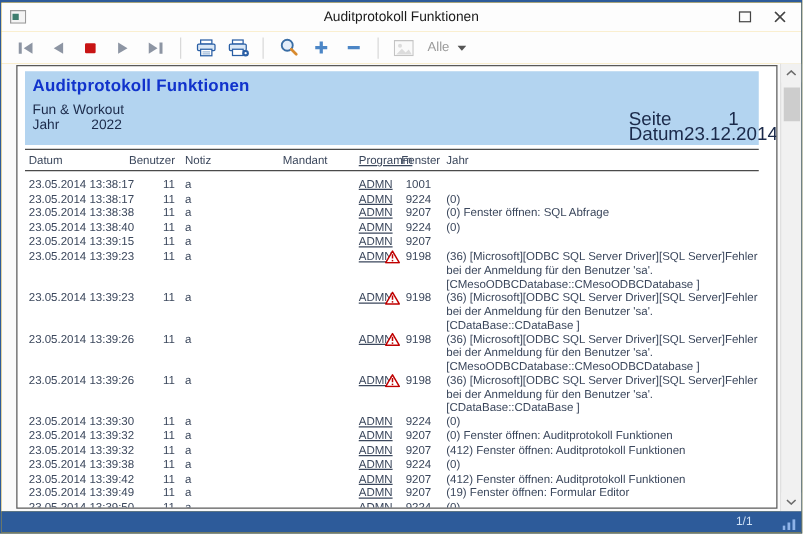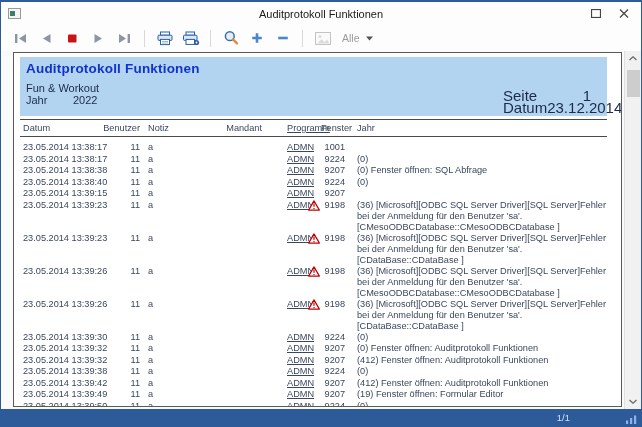--- a/index.html
+++ b/index.html
@@ -45,21 +45,21 @@
   .c-aktion  { text-align: right; white-space: nowrap; }
   .c-notiz   { padding-left: 12px; white-space: normal; }
   .tbody { margin-top: 5px; }
   .t-row { line-height: 11px; }
   
   .scrollbar { flex: 0 0 17px; background: #f1f1f1; border-left: 1px solid #e0e0e0; display: flex; flex-direction: column; justify-content: space-between; position: relative; }
   .sb-btn { height: 15px; display: flex; align-items: center; justify-content: center; background: #f1f1f1; border: none; }
   .sb-thumb { position: absolute; top: 19px; left: 2px; width: 13px; height: 27px; background: #cdcdcd; }
   
   .statusbar { flex: 0 0 17px; background: #2d5b9a; display: flex; align-items: center; justify-content: flex-end; color: #cfe0f5; font-size: 9.5px; position: relative; }
-  .statusbar .pages { margin-right: 71px; }
+  .statusbar .pages { margin-right: 39px; }
   .statusbar .grip { position: absolute; right: 4px; bottom: 2px; }
   svg { display: block; }
 </style>
 </head>
 <body>
 
 <div class="window">
 
   <div class="titlebar">
     <span class="appicon">

